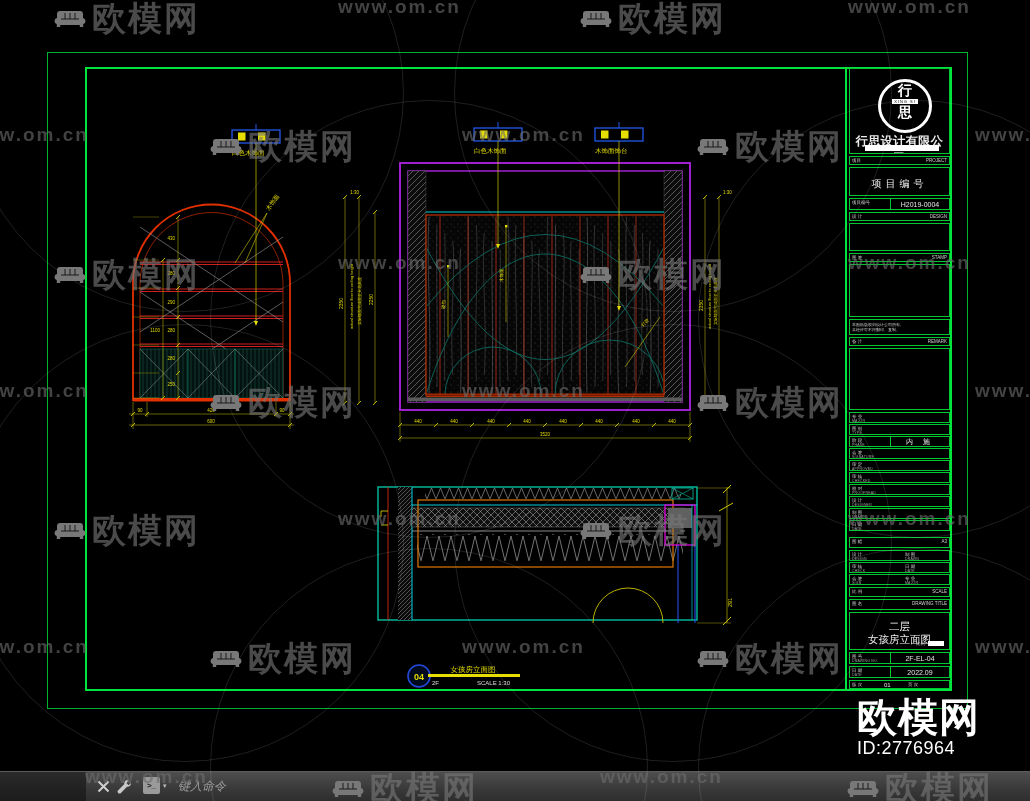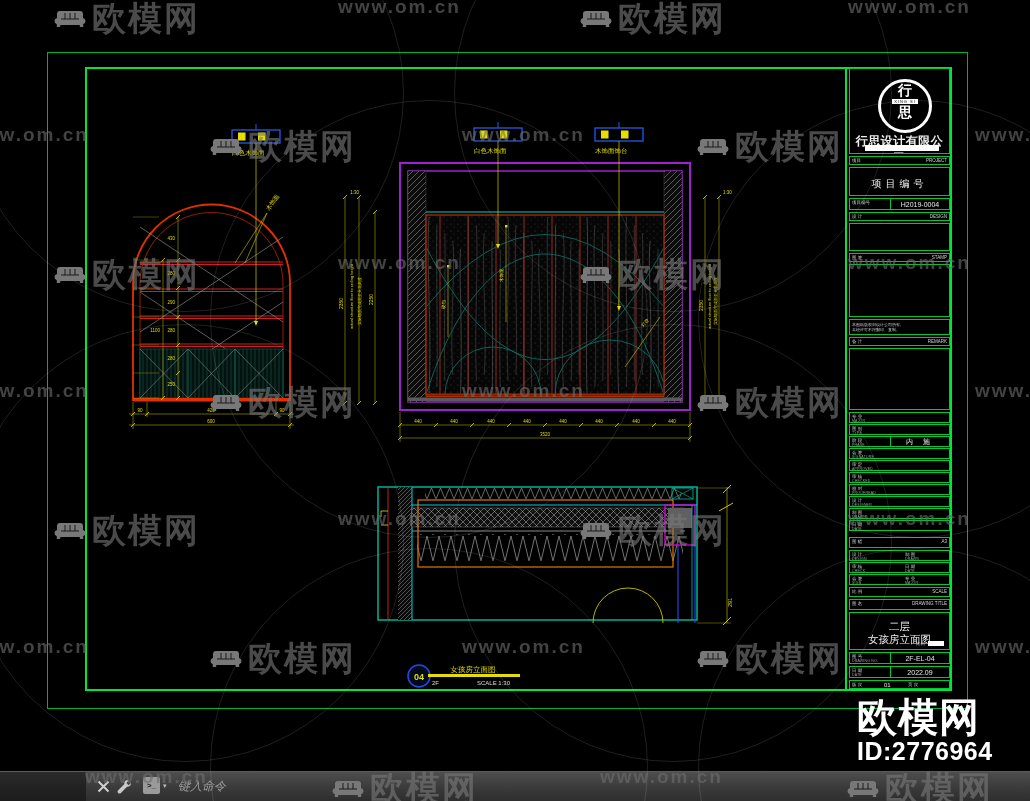--- a/index.html
+++ b/index.html
@@ -29,21 +29,21 @@
   
   .wm-layer{position:absolute;inset:0;z-index:6;pointer-events:none;}
   .wm-item{position:absolute;white-space:nowrap;display:flex;align-items:center;gap:4px;}
   .wm-brand-text{font-size:34px;font-weight:bold;color:#787878;opacity:.62;letter-spacing:2px;}
   .wm-url{font-size:19px;font-weight:bold;color:#6d6d6d;opacity:.62;letter-spacing:2px;}
   .wm-circle{position:absolute;width:436px;height:436px;border:1.5px solid rgba(190,190,190,.16);
              border-radius:50%;z-index:5;pointer-events:none;}
   
   .branding{position:absolute;left:857px;top:697px;z-index:7;color:#fff;line-height:1;}
   .branding .site{font-size:40px;font-weight:bold;letter-spacing:1px;}
-  .branding .idt{font-size:25px;font-weight:700;margin-top:2px;letter-spacing:.5px;}
+  .branding .idt{font-size:18px;font-weight:400;margin-top:2px;letter-spacing:.5px;}
   
   .cmdbar{position:absolute;left:0;bottom:0;width:1030px;height:29px;z-index:4;
           background:linear-gradient(180deg,#4e4e4e,#3a3a3a 55%,#2e2e2e);
           border-top:1px solid #5c5c5c;}
   .cmd-left-dark{position:absolute;left:0;top:0;width:86px;height:29px;background:rgba(15,15,15,.55);}
   .cmd-x{position:absolute;left:97px;top:8px;}
   .cmd-wrench{position:absolute;left:116px;top:7px;}
   .cmd-field-icon{position:absolute;left:143px;top:5px;width:17px;height:17px;background:#9a9a9a;
                   border-radius:2px;color:#1d1d1d;font-size:8px;font-weight:bold;text-align:center;
                   line-height:17px;}

